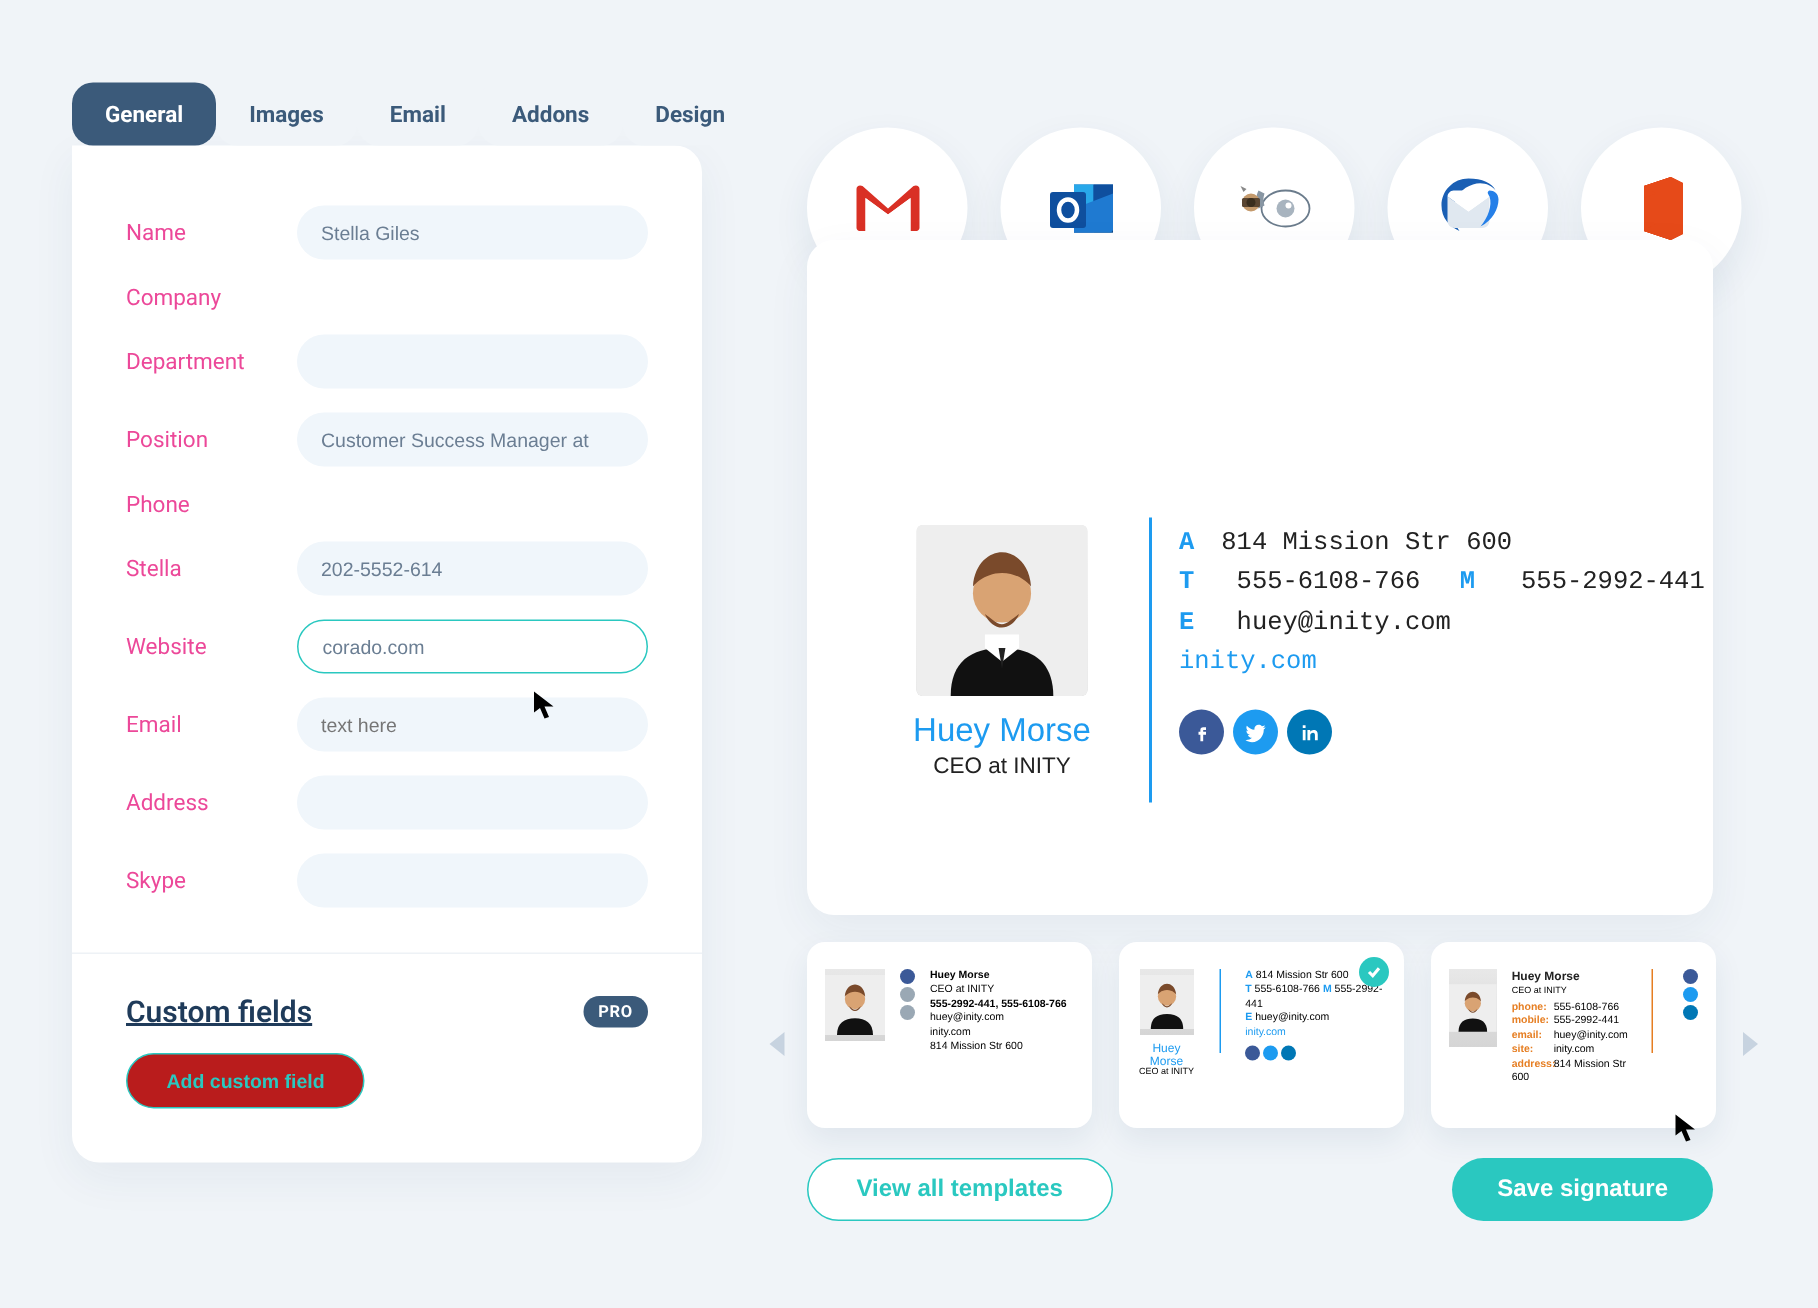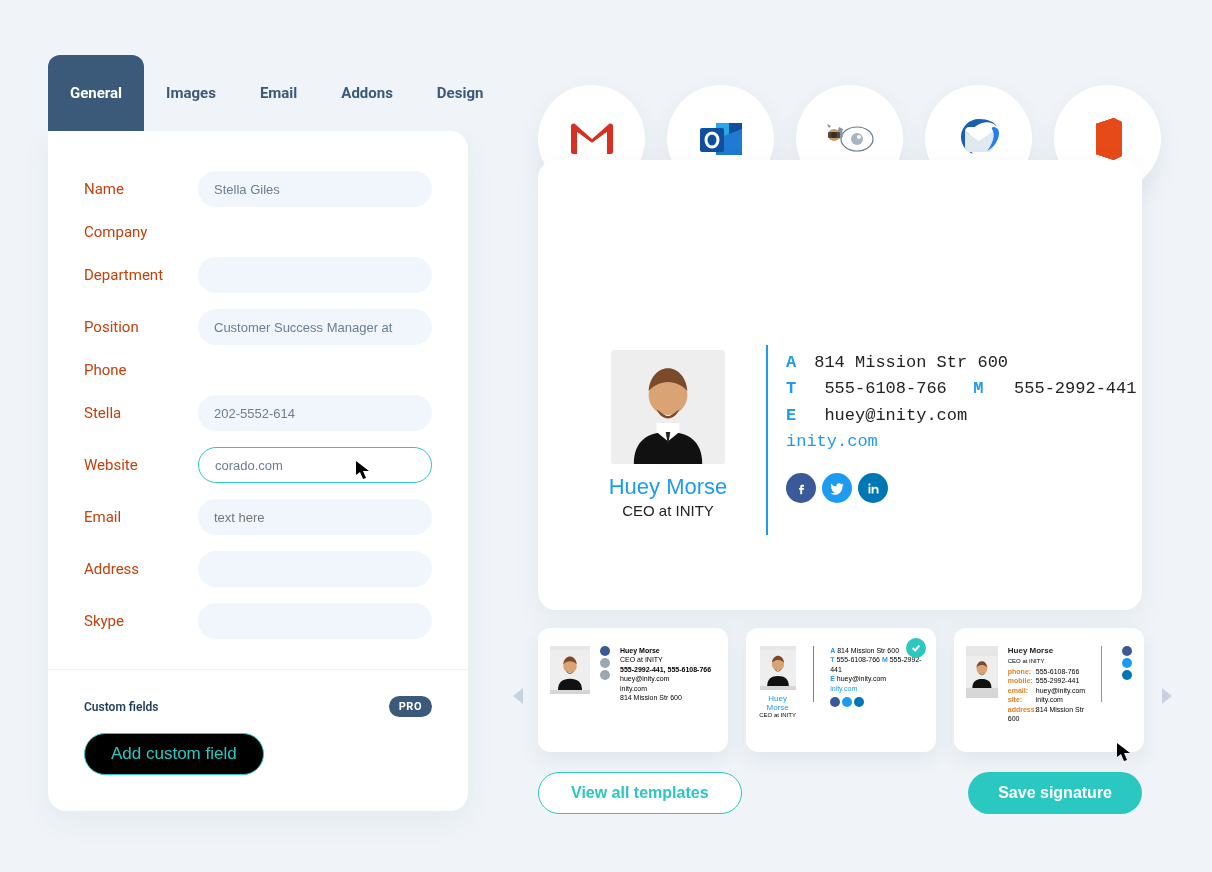--- a/index.html
+++ b/index.html
@@ -16,48 +16,49 @@
     position: absolute;
     left: 48px;
     top: 55px;
     width: 420px;
   }
   .tabs {
     display: flex;
     gap: 0;
   }
   .tab {
-    padding: 29px 22px;
+    padding: 12px 22px;
     font-size: 15px;
     font-weight: 700;
     color: #3b5a7a;
     background: #f0f4f8;
     border-top-left-radius: 12px;
     border-top-right-radius: 12px;
     cursor: pointer;
+    border-radius: 14px;
   }
   .tab.active {
     background: #3b5a7a;
     color: #fff;
   }
   .form-card {
     background: #fff;
     border-radius: 0 18px 18px 18px;
     padding: 40px 36px 36px 36px;
     box-shadow: 0 10px 30px rgba(30,60,100,0.06);
   }
   .field-row {
     display: flex;
     align-items: center;
     margin-bottom: 16px;
   }
   .field-label {
     width: 114px;
     font-size: 15px;
-    color: #c2410c;
+    color: #ec4899;
   }
   .field-input {
     flex: 1;
     height: 36px;
     background: #f0f6fb;
     border: none;
     border-radius: 18px;
     padding: 0 16px;
     font-size: 13px;
     color: #6b7e93;
@@ -72,39 +73,40 @@
     background: #eef2f6;
     margin: 30px -36px 26px -36px;
   }
   .custom-row {
     display: flex;
     align-items: center;
     justify-content: space-between;
     margin-bottom: 16px;
   }
   .custom-label {
-    font-size: 12px;
+    font-size: 20px;
     font-weight: 600;
     color: #1f3b5a;
+    text-decoration: underline;
   }
   .pro-badge {
     background: #3b5a7a;
     color: #fff;
     font-size: 11px;
     font-weight: 700;
     padding: 4px 10px;
     border-radius: 12px;
     letter-spacing: 0.5px;
   }
   .add-custom-btn {
     border: 1.5px solid #2ac8c0;
-    background: #000000;
+    background: #b91c1c;
     color: #2ac8c0;
-    font-size: 17px;
-    font-weight: 400;
+    font-size: 13px;
+    font-weight: 700;
     padding: 10px 26px;
     border-radius: 22px;
     cursor: pointer;
   }
   
   .client-row {
     position: absolute;
     left: 538px;
     top: 85px;
     display: flex;

